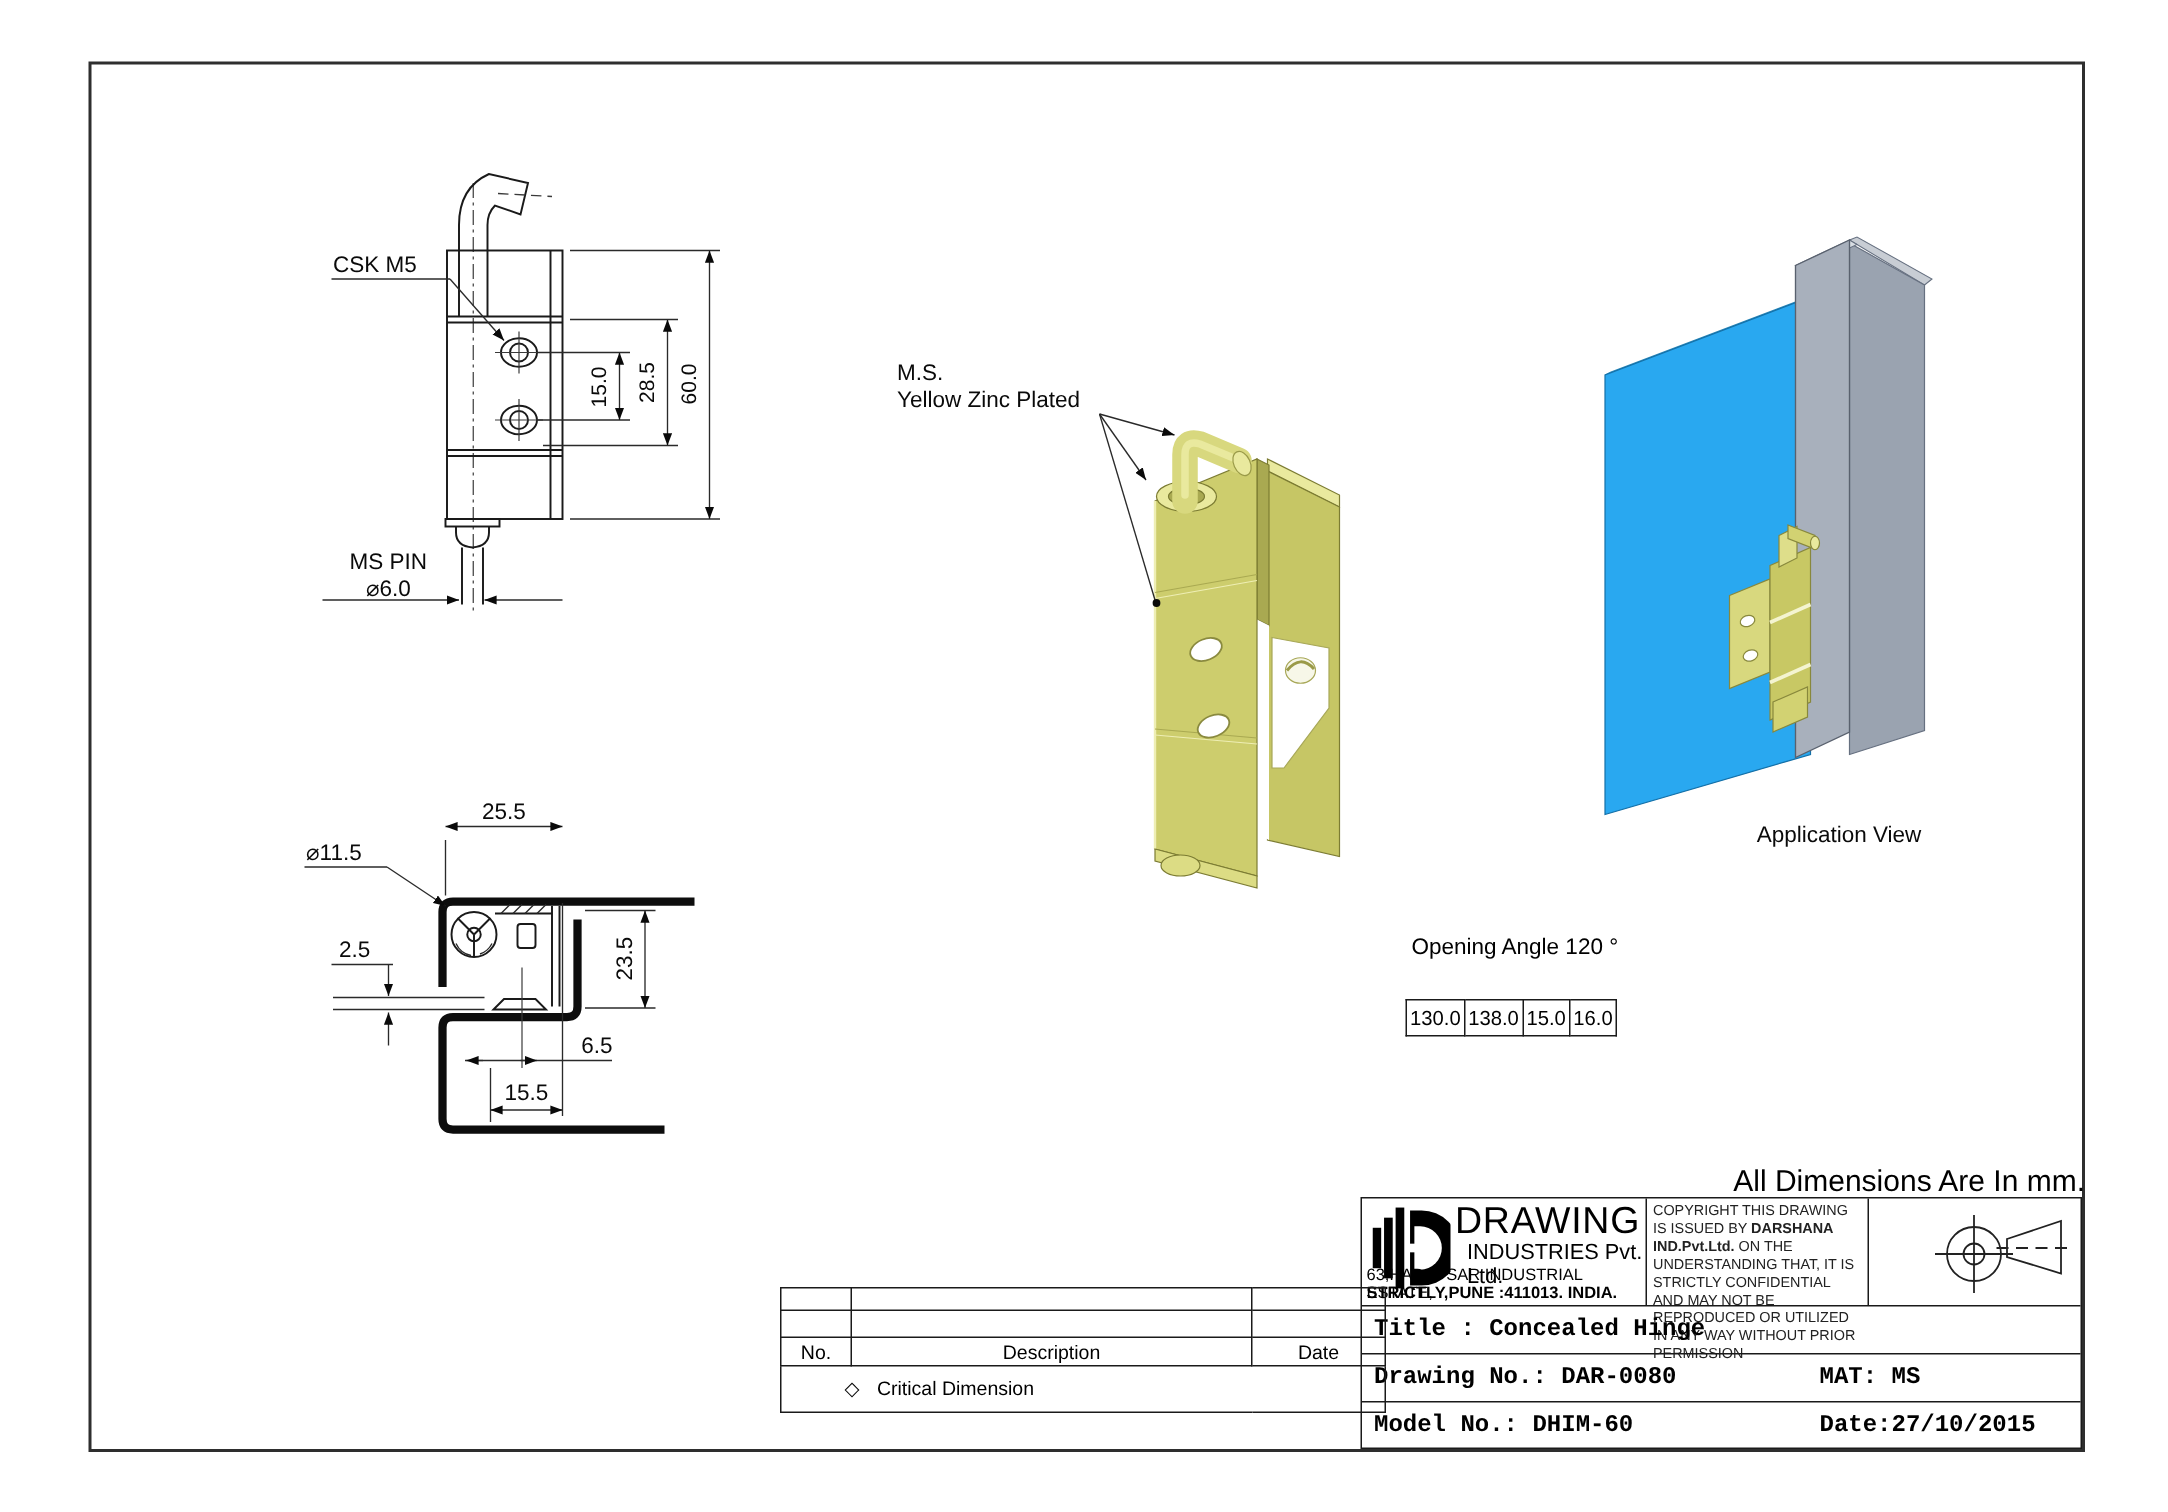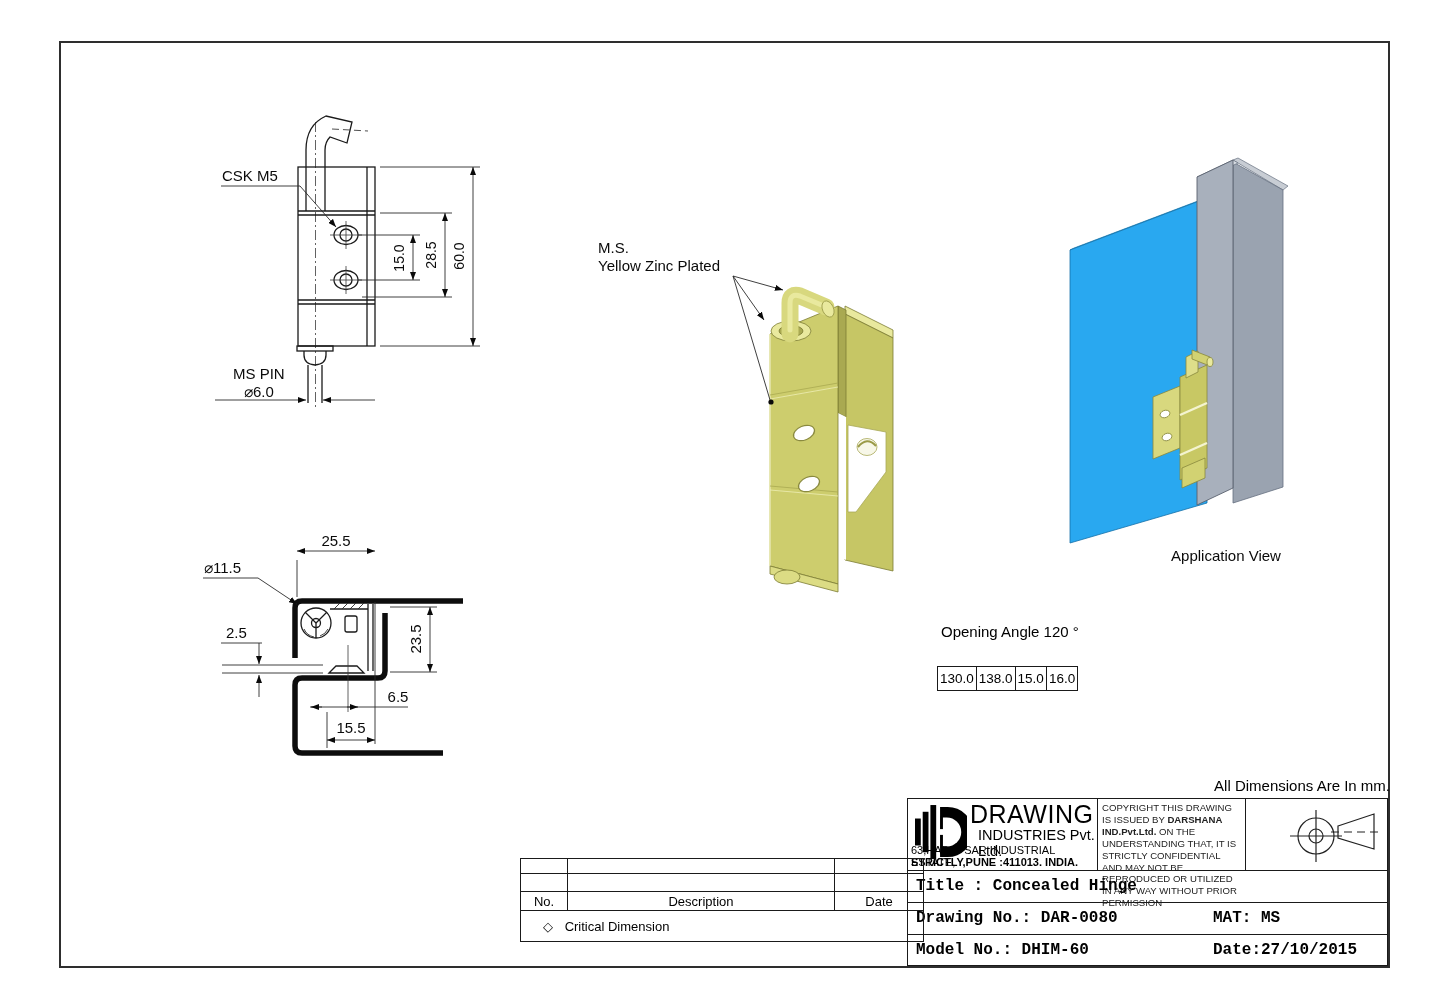--- a/index.html
+++ b/index.html
@@ -22,21 +22,21 @@
   .t14{font-size:14px}
   .t15{font-size:15px}
   
   #opening-angle{left:941px;top:623px;font-size:15px}
   #spec-table{left:937px;top:666px;border-collapse:collapse;table-layout:fixed}
   #spec-table td{border:1.6px solid #1a1a1a;text-align:center;vertical-align:middle;
     font-size:13.5px;line-height:1.18;padding:0 2px}
   #spec-table .hdr{height:62px;white-space:pre-line}
   #spec-table .val{height:23px}
   
-  #units-note{top:777px;left:1107px;width:283px;text-align:right;font-size:15px}
+  #units-note{top:777px;left:1107px;width:283px;text-align:right;font-size:20px}
   
   #title-block{left:907px;top:798px;width:481px;height:168px;border:1.8px solid #1a1a1a;box-sizing:border-box}
   .tb-toprow{position:absolute;left:0;top:0;width:100%;height:72px;border-bottom:1.6px solid #1a1a1a;box-sizing:border-box}
   .tb-cell{position:absolute;top:0;height:100%;box-sizing:border-box}
   #tb-logo-cell{left:0;width:189px}
   #tb-copy-cell{left:189px;width:149px;border-left:1.6px solid #1a1a1a;border-right:1.6px solid #1a1a1a;
     padding:3px 4px;font-size:9.6px;line-height:11.9px;color:#222}
   #tb-proj-cell{left:375px;width:103px}
   #company-name{position:absolute;left:62px;top:1px;font-size:25px;letter-spacing:0.5px}
   #company-sub{position:absolute;left:70px;top:28px;font-size:14.5px}
@@ -316,19 +316,19 @@
         <td></td>
         <td></td>
         <td></td>
       </tr>
   <tr style="height:19px">
     <td class="c">No.</td>
     <td class="c">Description</td>
     <td class="c">Date</td>
   </tr>
   <tr style="height:31px">
-    <td colspan="3" id="rev-legend-cell" style="padding-left:22px">
+    <td colspan="3" id="rev-legend-cell" style="padding-left:42px">
       <span>◇</span>
       <span style="margin-left:8px">Critical Dimension</span>
     </td>
   </tr>
 </tbody>
   </table>
 
 </body></html>

